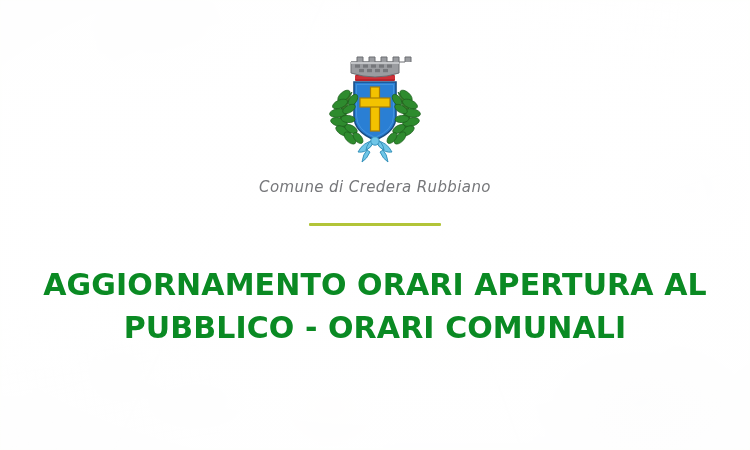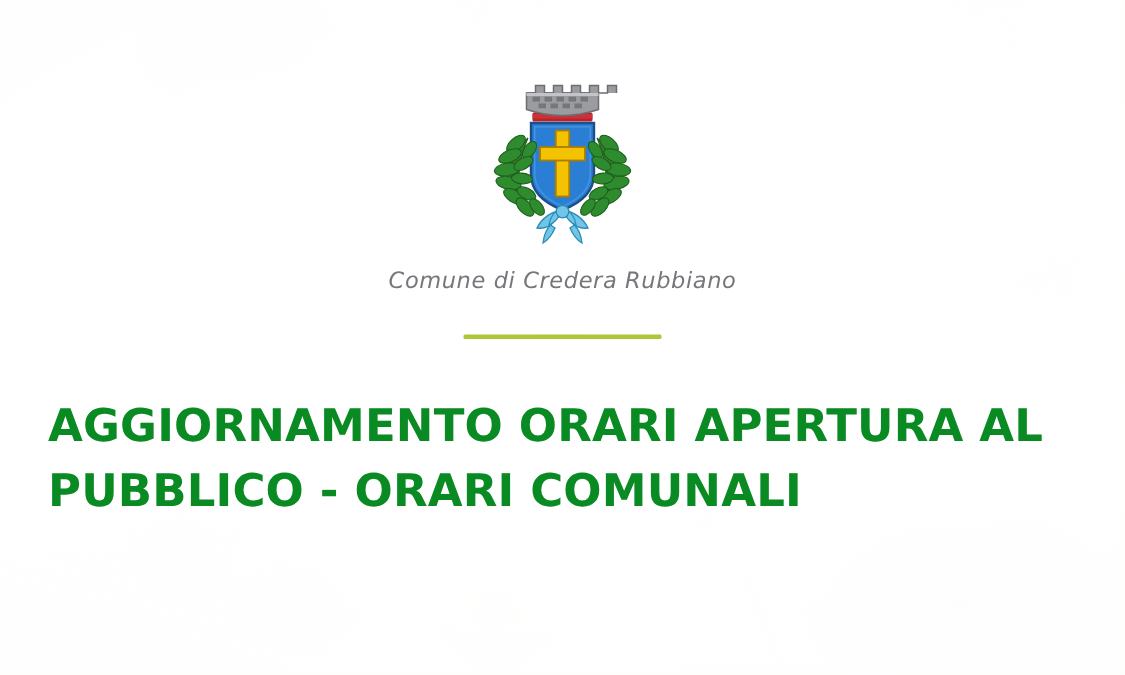--- a/index.html
+++ b/index.html
@@ -129,28 +129,27 @@
     left:50%; top:223px;
     transform:translateX(-50%);
     width:132px; height:3px;
     background:#b2c438;
     border-radius:1px;
   }
 
   .headline {
     position:absolute;
     left:0; right:0; top:263px;
-    text-align:left;
+    text-align:center;
     color:#0a8a23;
     font-family:"DejaVu Sans", sans-serif;
     font-weight:bold;
     font-size:30px;
     line-height:43px;
     letter-spacing:.1px;
-    padding-left:32px;
   }
   .headline span { display:block; }
 </style>
 </head>
 <body>
 
 <div id="banner">
 
   <div class="bg-photo"></div>
   <div class="bg-lines"></div>

